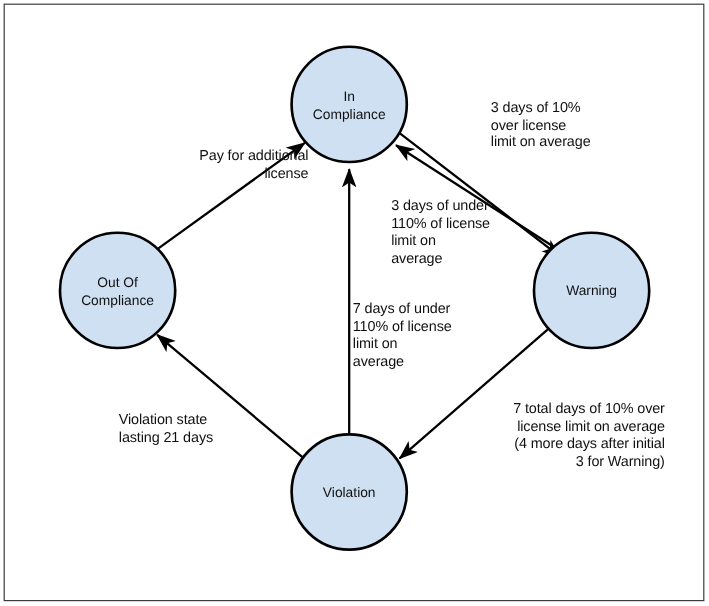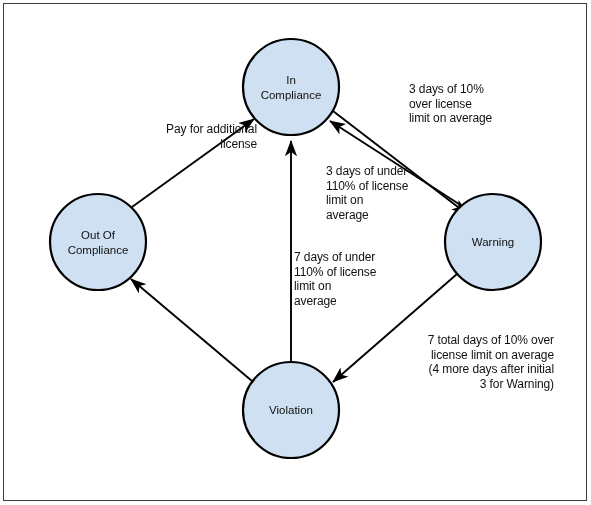--- a/index.html
+++ b/index.html
@@ -124,20 +124,22 @@
   <div class="edge-label left" style="left:326px; top:164px; width:110px;">3 days of under
 110% of license
 limit on
 average</div>
 
   <div class="edge-label center" style="left:379px; top:333px; width:175px;">7 total days of 10% over
 license limit on average
 (4 more days after initial
 3 for Warning)</div>
 
+  <div class="edge-label left" style="left:99px; top:342px; width:125px;">Violation state
+lasting 21 days</div>
 
   <div class="edge-label left" style="left:122px; top:122px; width:135px;text-align:right;">Pay for additional
 license</div>
 
   <div class="edge-label left" style="left:266px; top:250px; width:110px;margin-left:28px;">7 days of under
 110% of license
 limit on
 average</div>
 </div>
 

